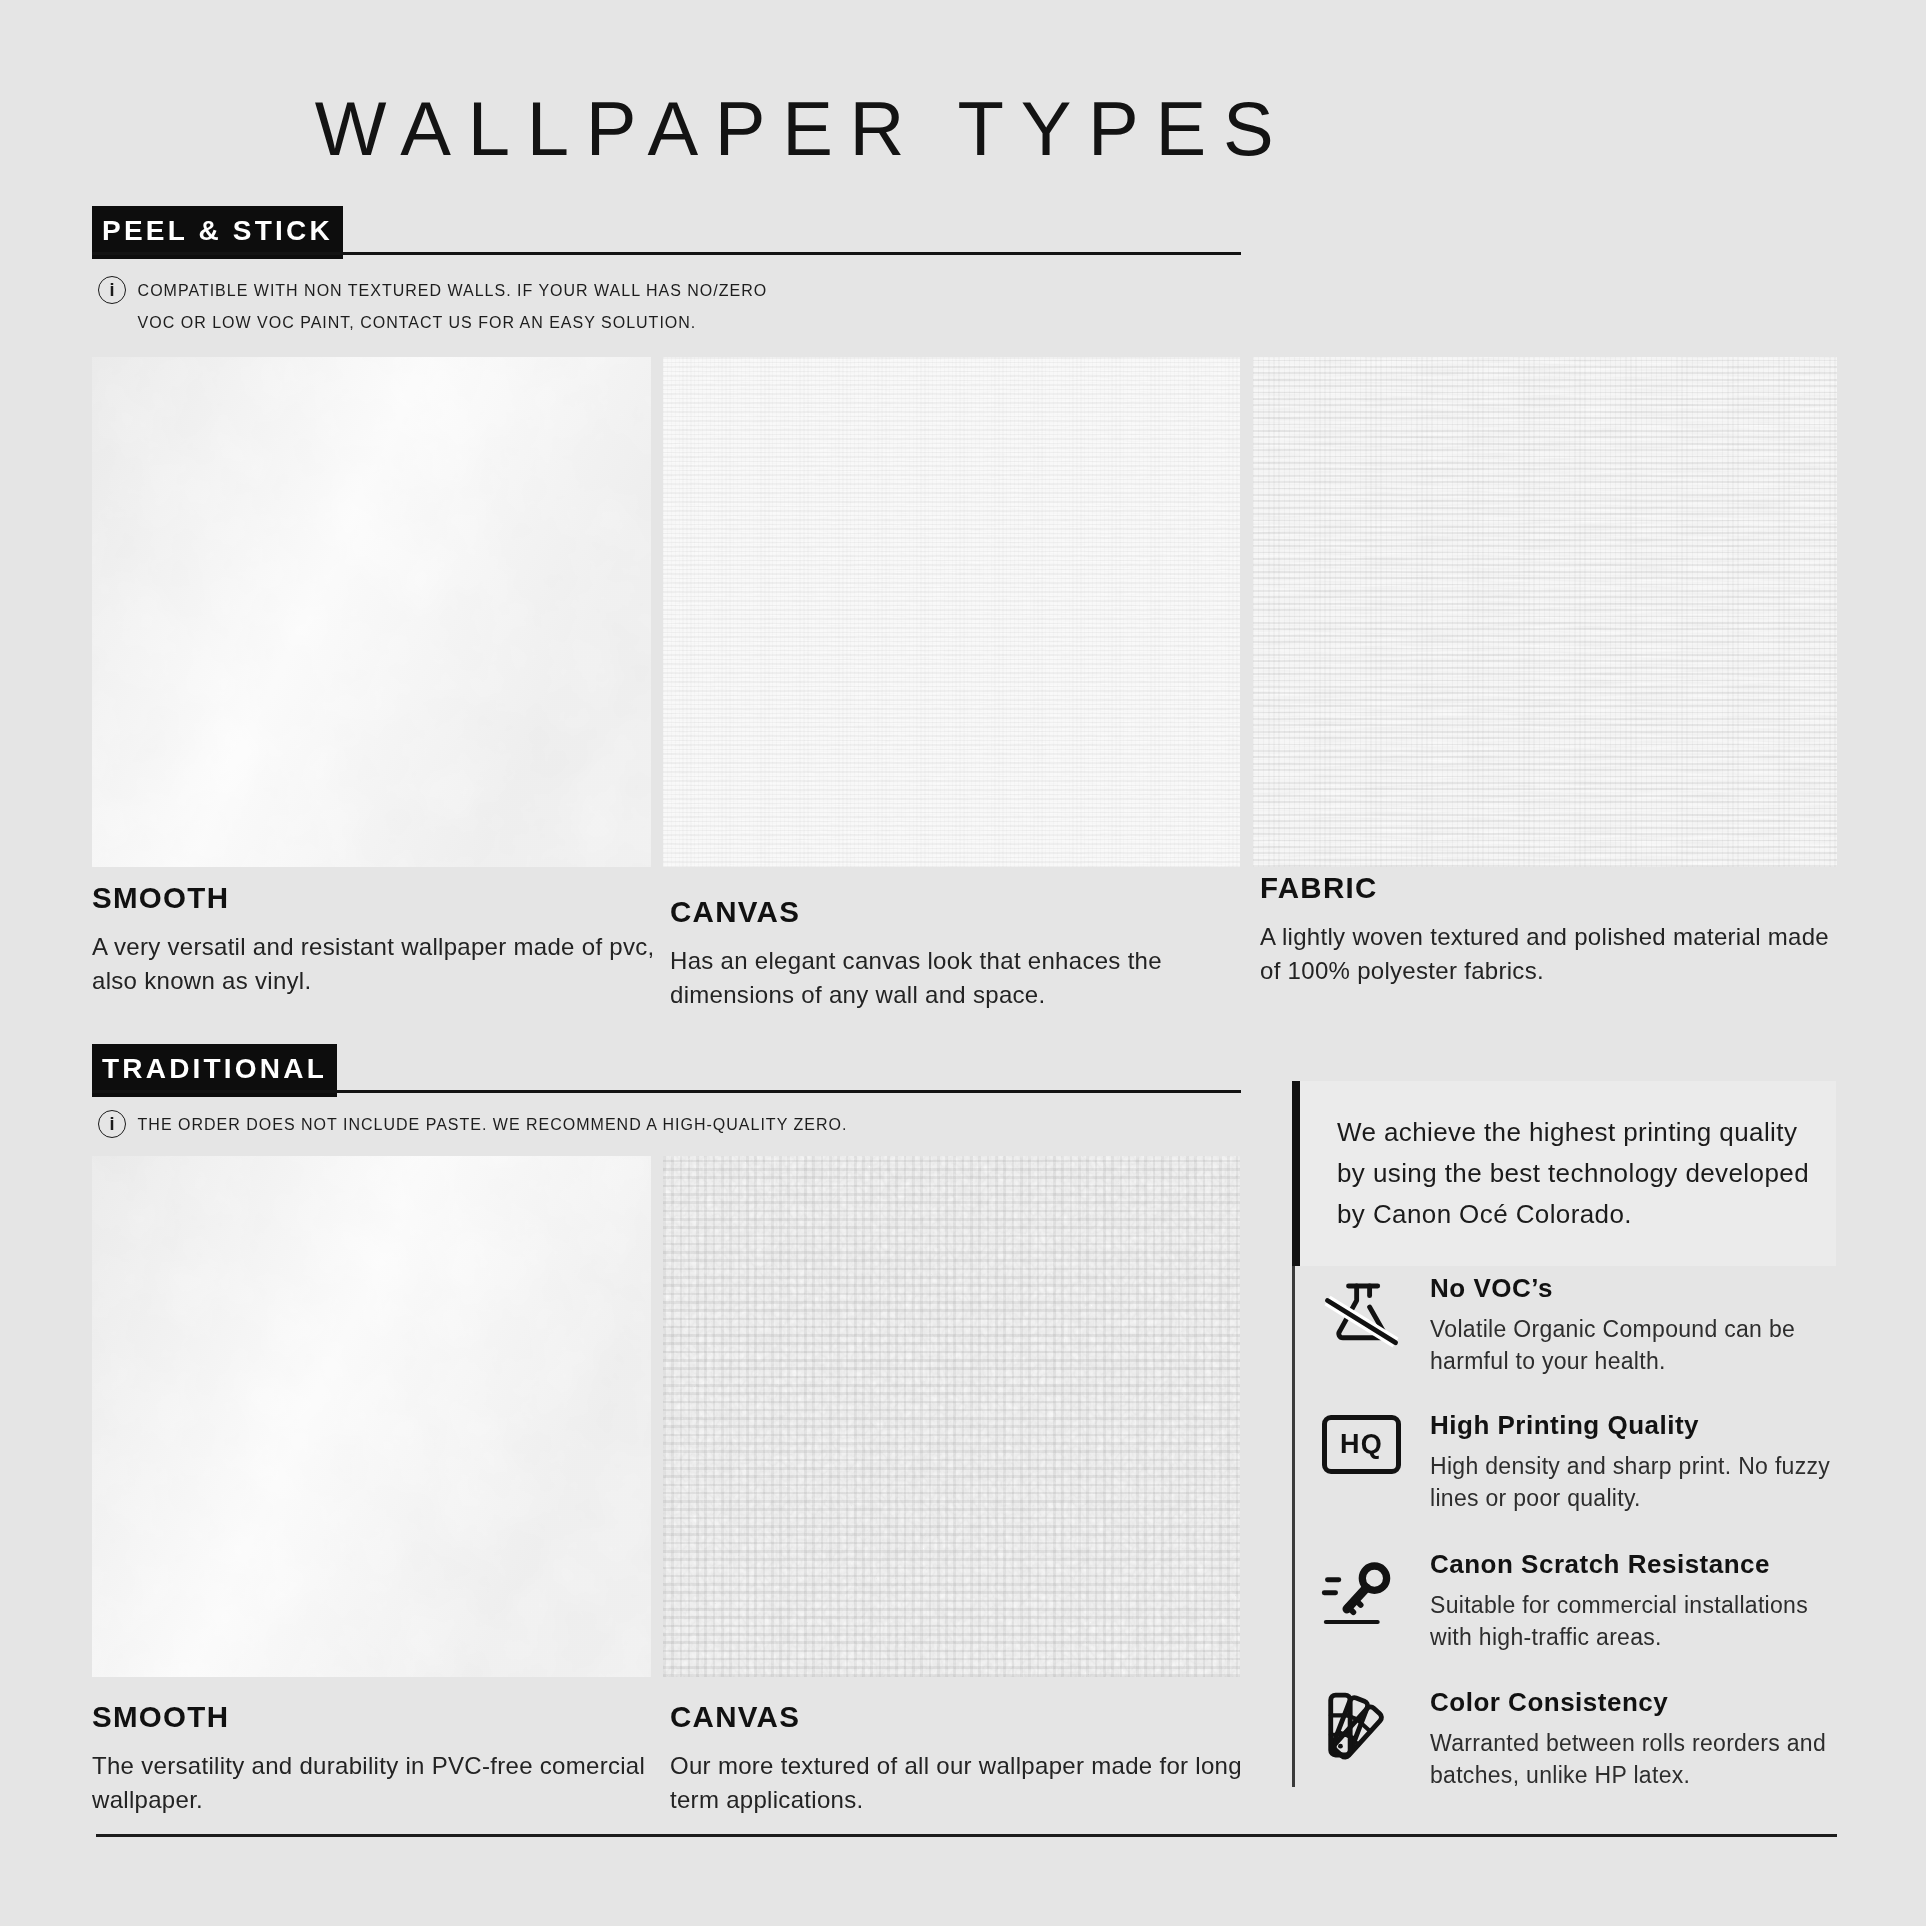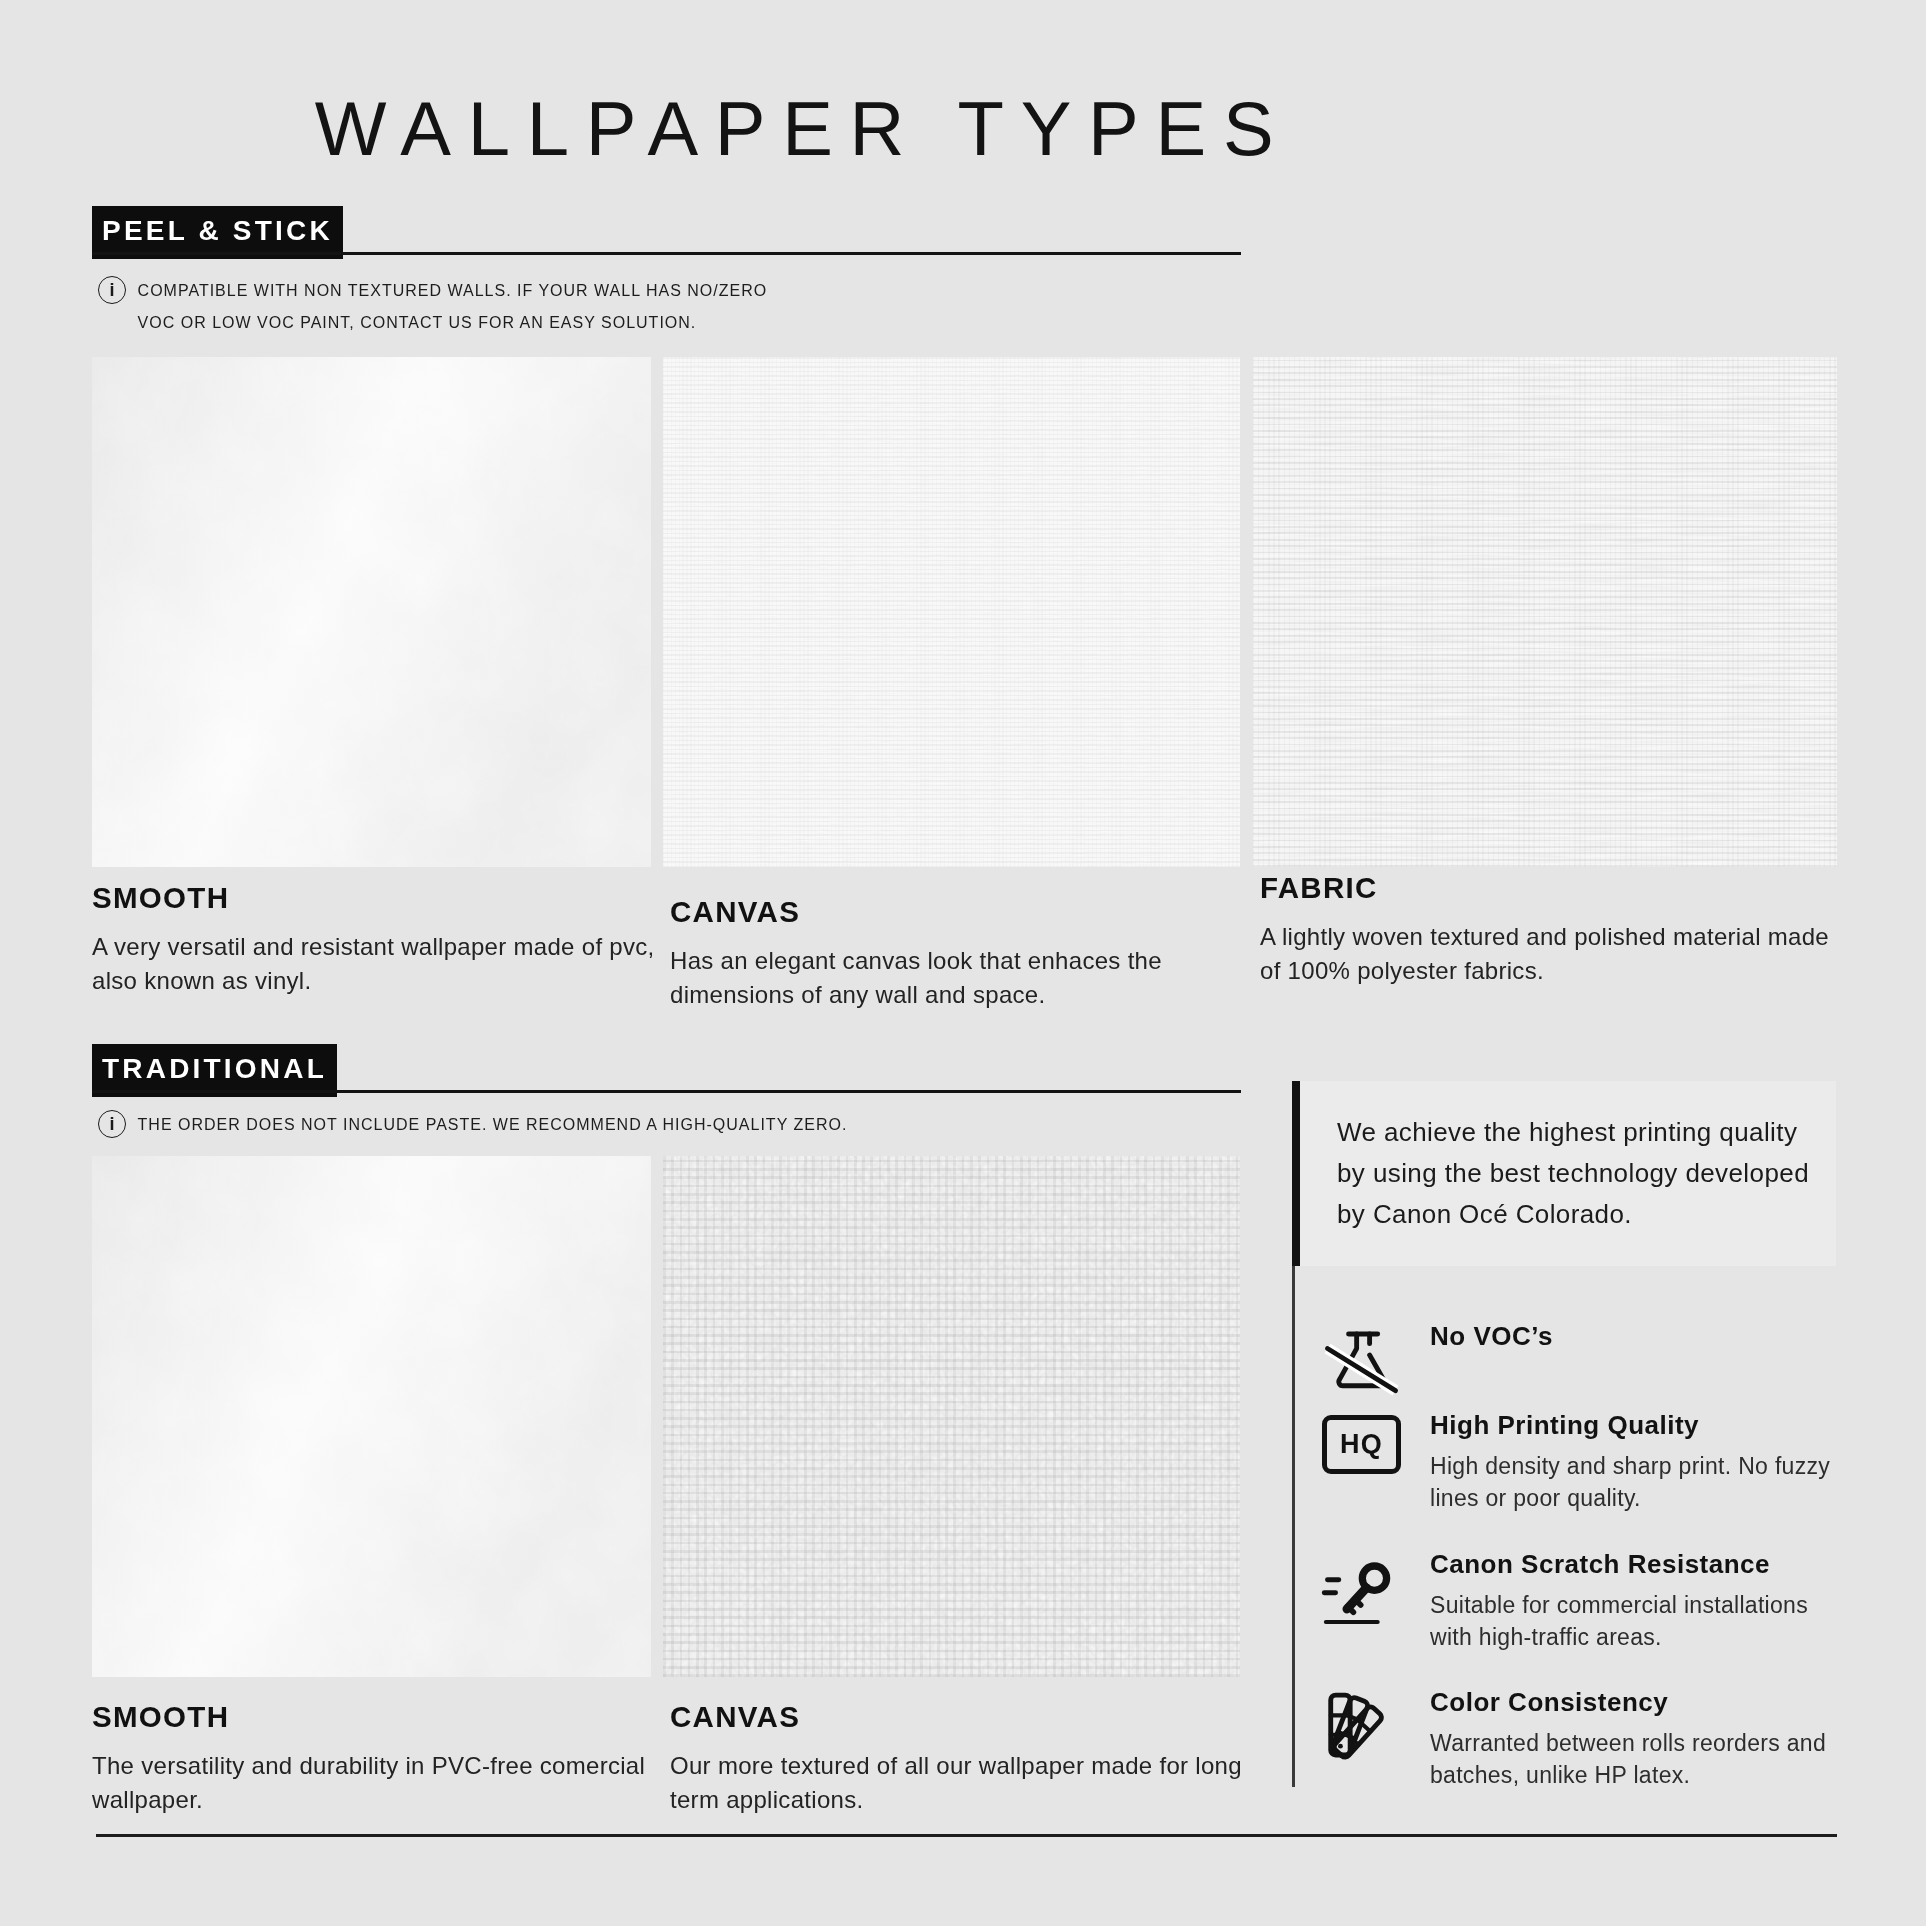--- a/index.html
+++ b/index.html
@@ -211,32 +211,36 @@
   </div>
 
   <div class="callout">
     <span class="ind">We achieve the highest printing</span>
     <span class="ind">quality by using the best technology</span>
     <span class="ind">developed by Canon Océ Colorado.</span>
   </div>
 
   <div class="feat-divider"></div>
 
-  <div class="feature" style="top:1273px;margin-top:48px;">
+  <div class="feature" style="top:1273px;">
     <span class="fic">
       <svg width="81" height="81" viewBox="0 0 100 100">
         <path class="st" stroke-width="6" d="M34 16 H70"></path>
         <path class="st" stroke-width="6" d="M44 16 V34 L23 72 a5 5 0 0 0 4 8 H73 a5 5 0 0 0 4 -8 L60 42"></path>
         <path d="M8 34 L92 86" stroke="#ffffff" stroke-width="14" fill="none"></path>
         <path class="st" stroke-width="6" d="M8 34 L92 86"></path>
         <path class="st" stroke-width="6" d="M60 16 V28"></path>
       </svg>
     </span>
     <div>
       <h4>No VOC’s</h4>
+      <p>
+        <span class="ind">Volatile Organic Compound can</span>
+        <span class="ind">be harmful to your health.</span>
+      </p>
     </div>
   </div>
 
   <div class="feature" style="top:1410px;">
     <span class="fic">
       <span class="hq-box">HQ</span>
     </span>
     <div>
       <h4>High Printing Quality</h4>
       <p>

